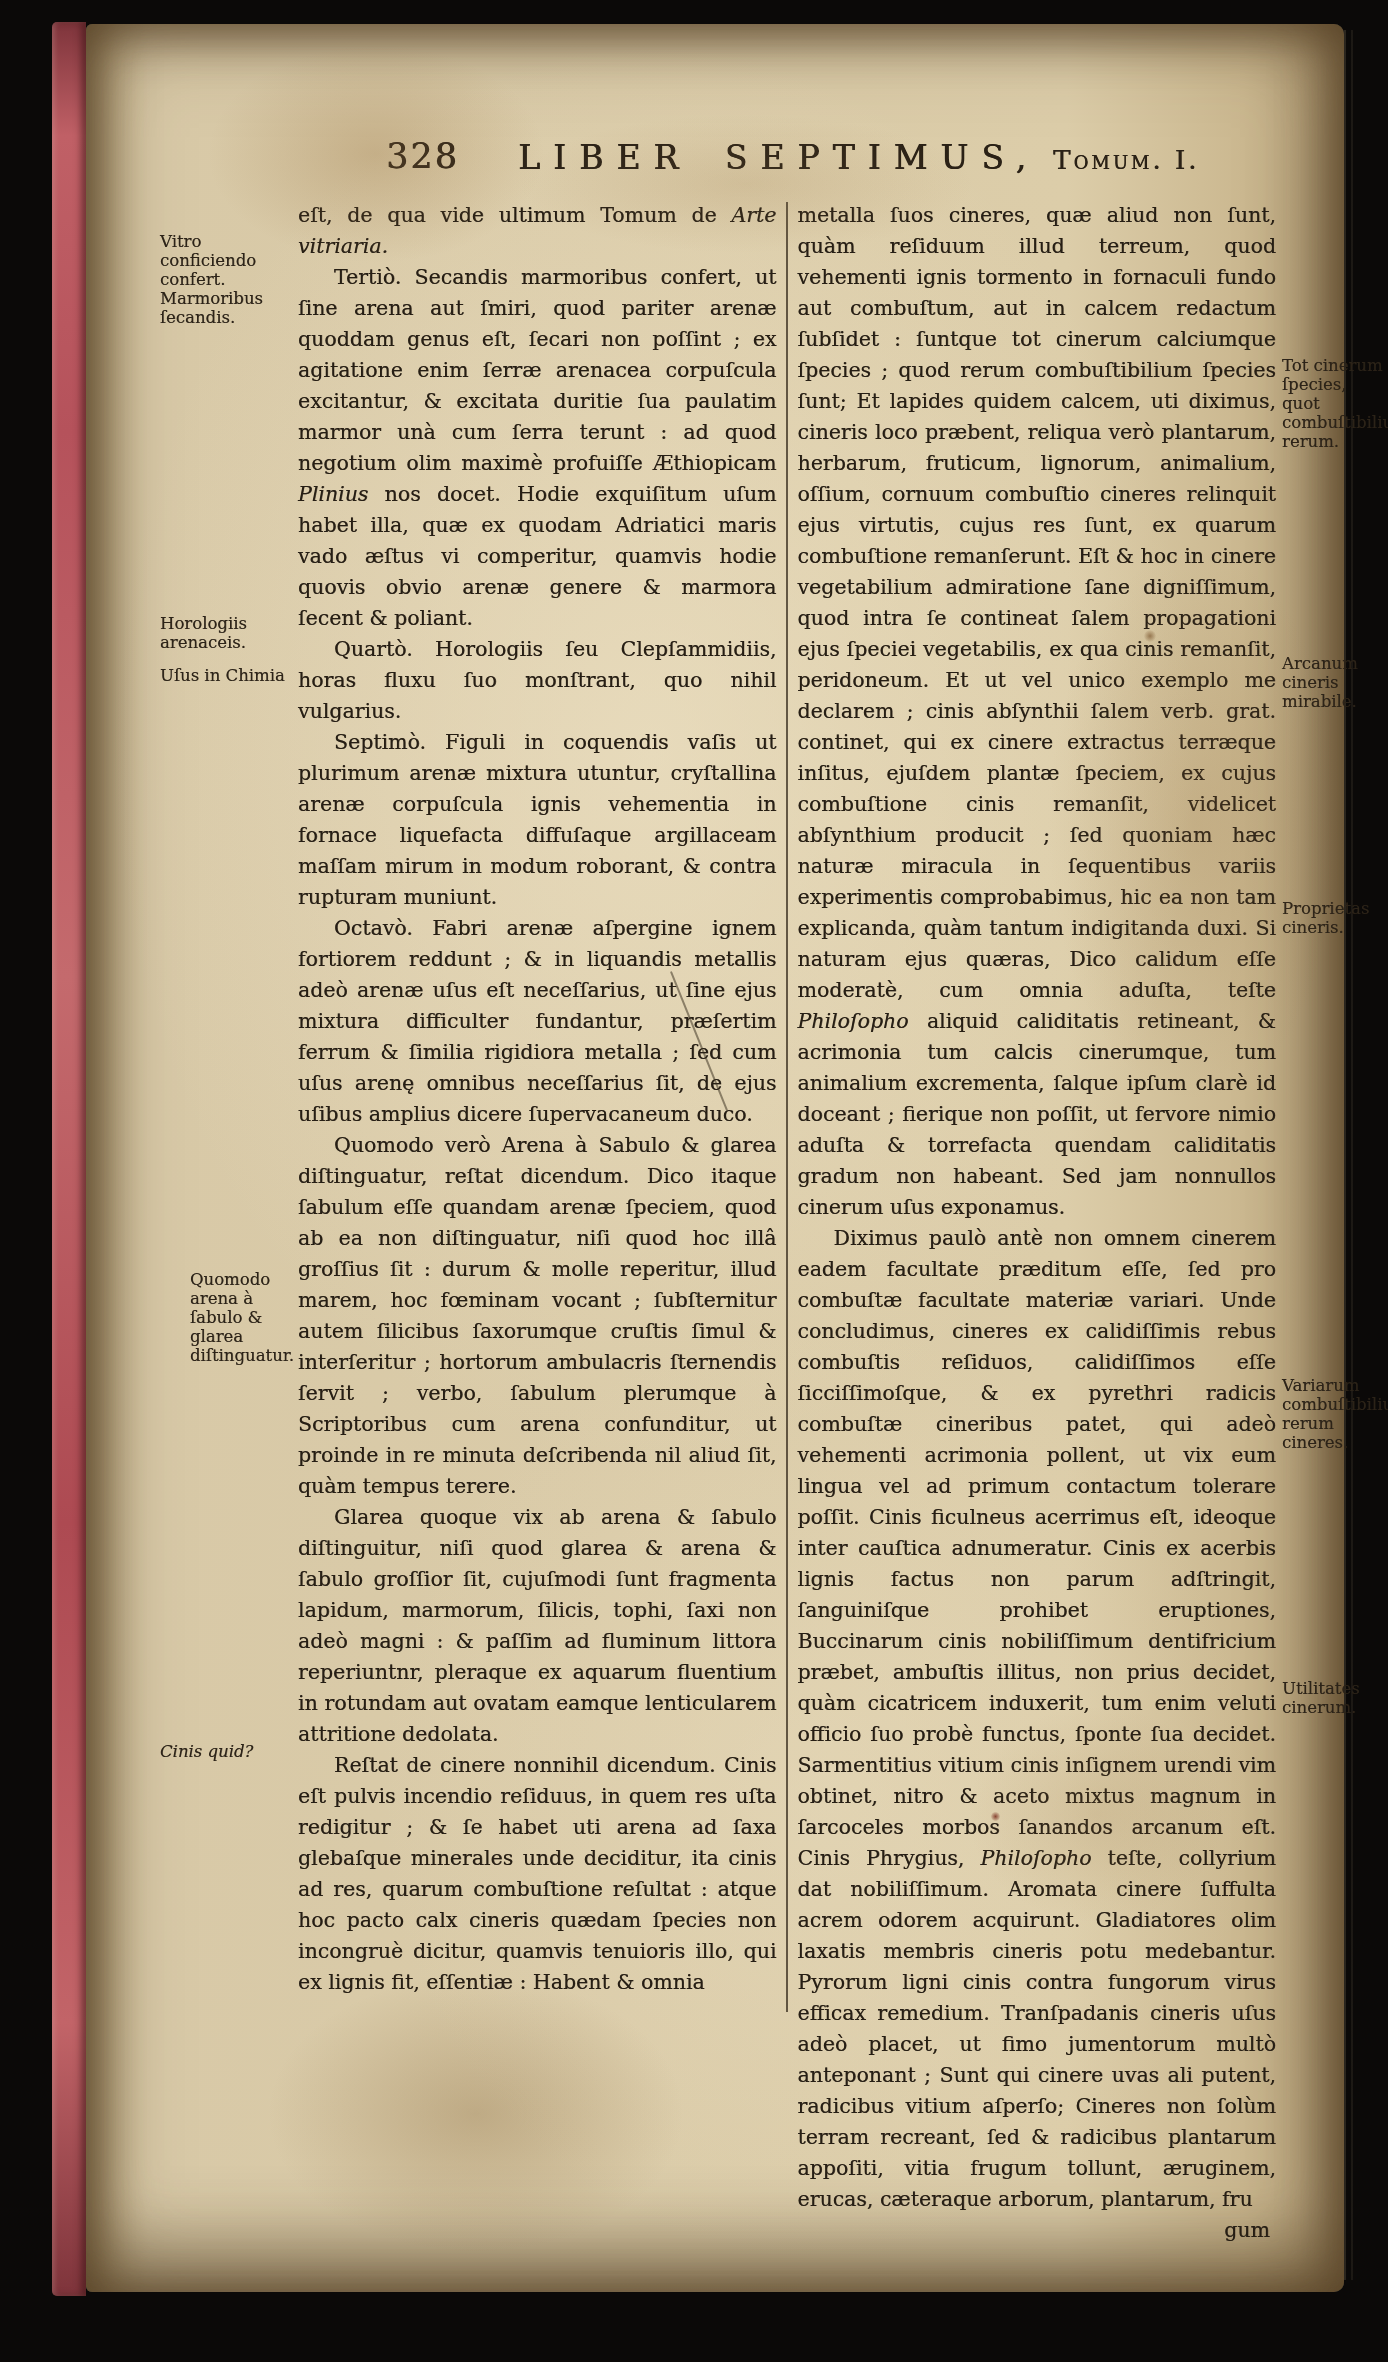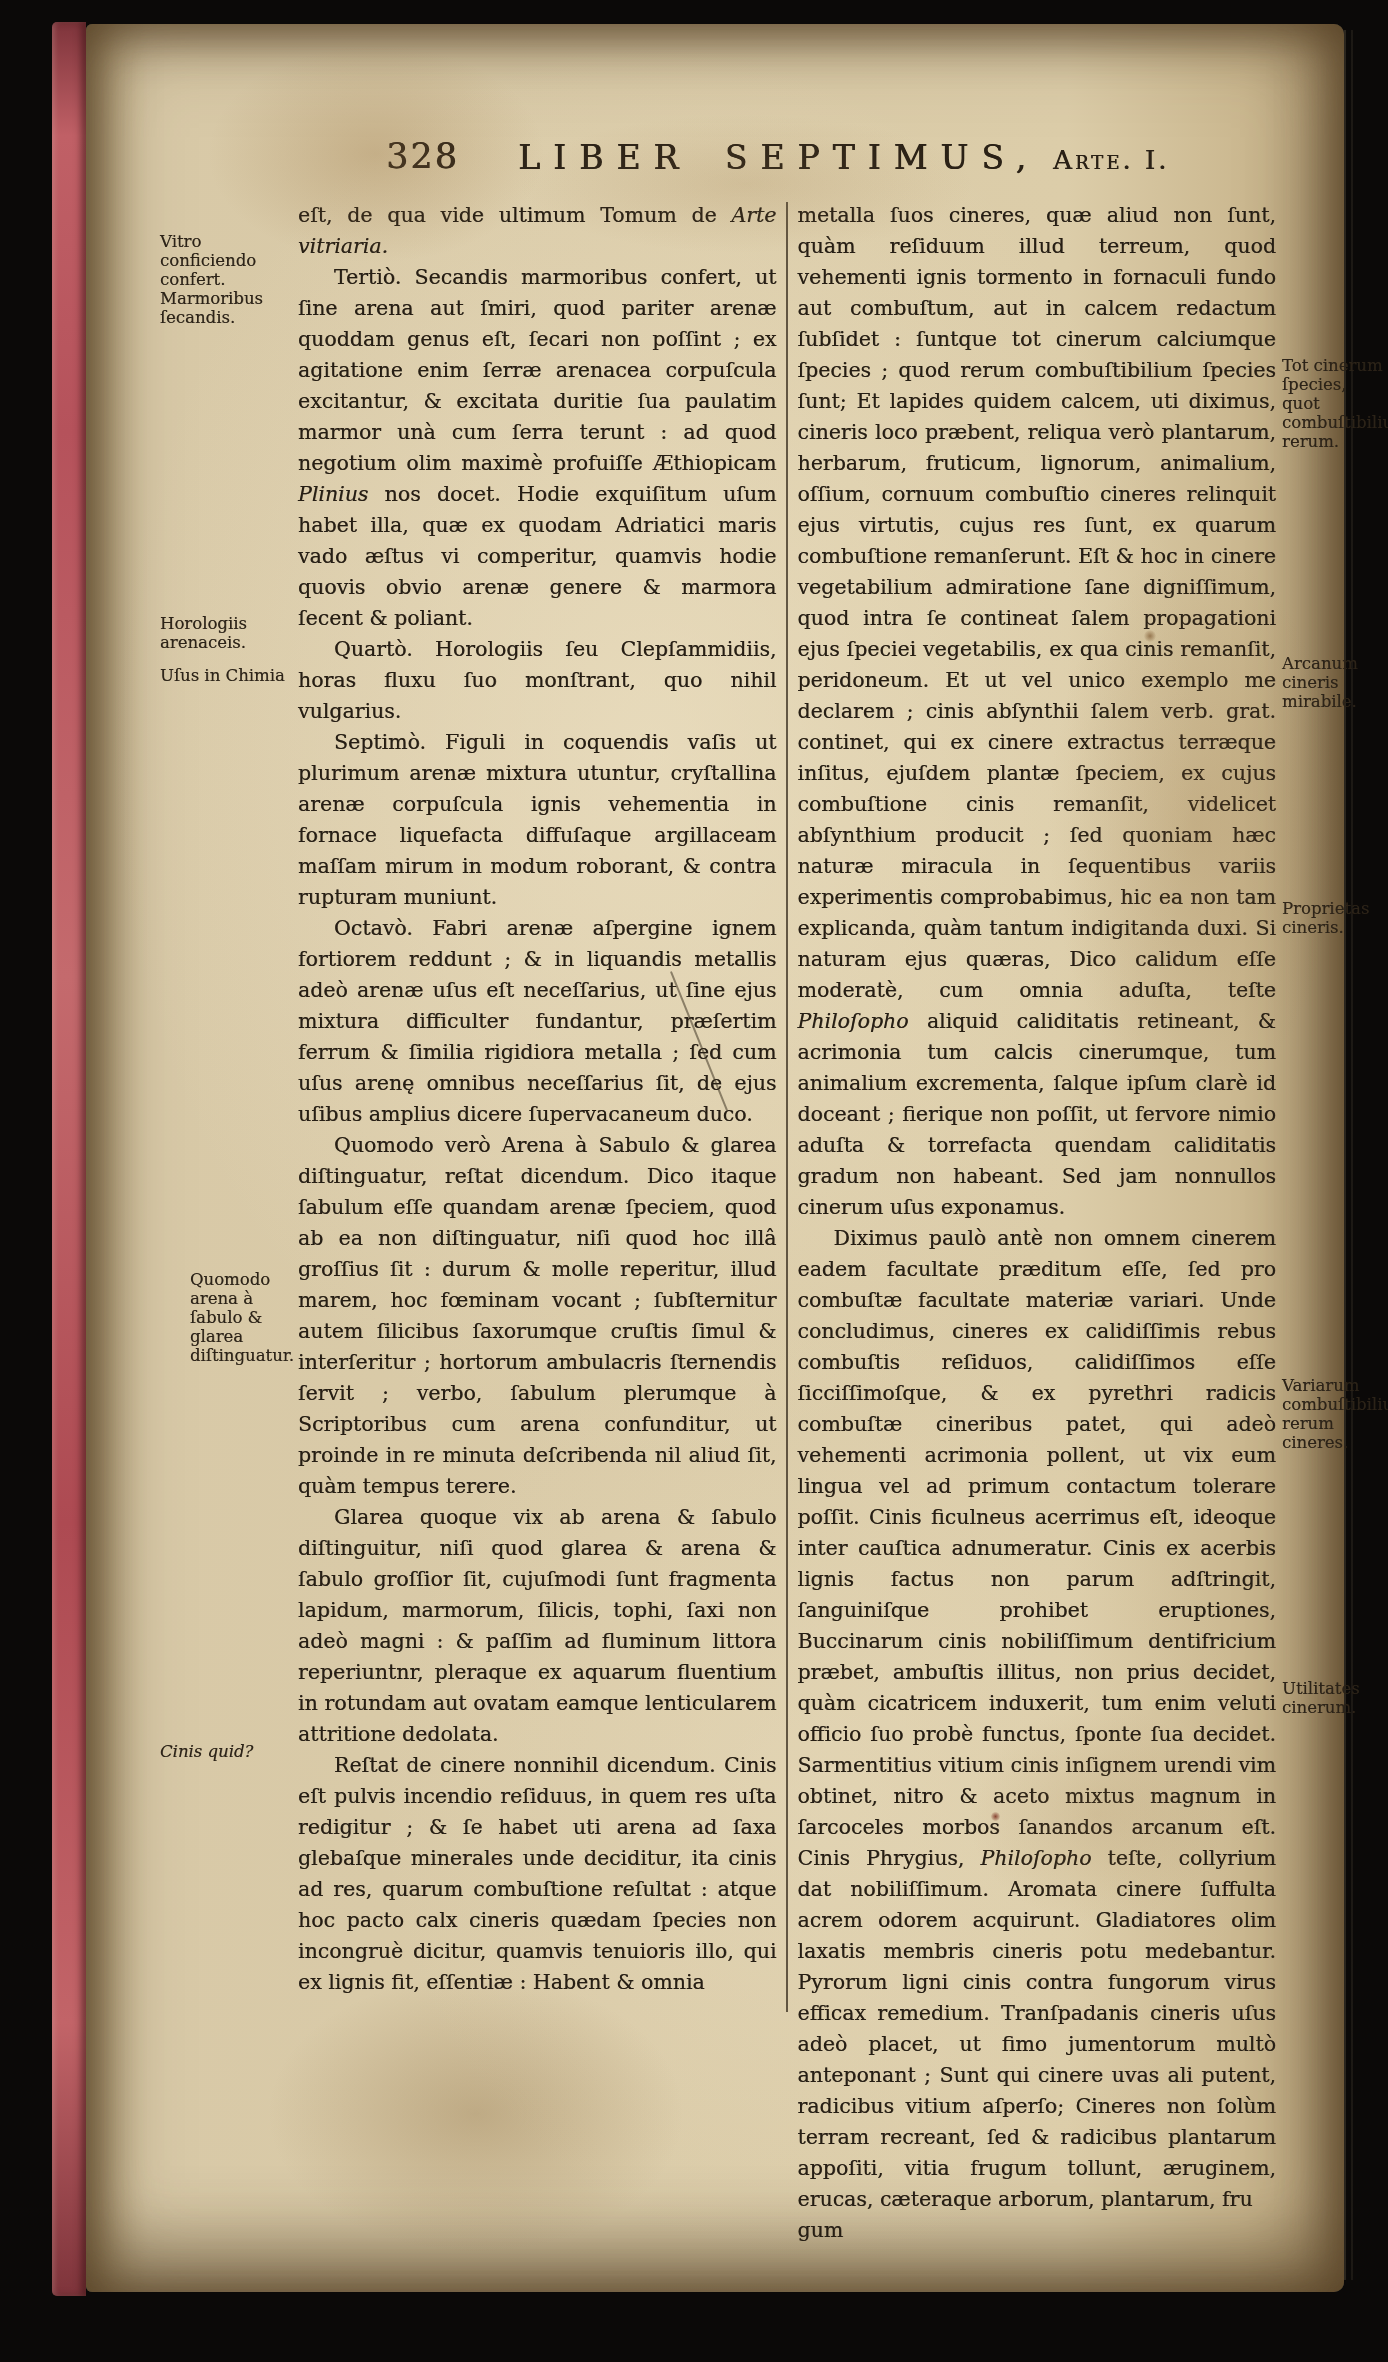--- a/index.html
+++ b/index.html
@@ -67,38 +67,38 @@
     background:rgba(48,38,24,.72);
   }
   .margin-notes{
     position:absolute;top:200px;height:1900px;
     font-size:16.5px;line-height:19px;color:#2c2318;
     text-shadow:.3px 0 0 rgba(44,35,24,.5);
   }
   .margin-notes.left{left:74px;width:126px;}
   .margin-notes.right{left:1196px;width:102px;}
   .note{position:absolute;left:0;right:0;text-align:left;}
-  .catchword{padding-right:6px;}
+  .catchword{text-align:right;padding-right:6px;}
   .hair{
     position:absolute;left:612px;top:942px;width:2px;height:150px;
     background:rgba(52,42,26,.5);transform:rotate(-22deg);border-radius:2px;
   }
 </style>
 </head>
 <body>
 
 <div class="book-edge"></div>
 <div class="edge-lines"></div>
 
 <div class="page">
 
   <span class="pageno">328</span>
 
   <div class="running-title">
-    <span class="main">LIBER SEPTIMUS,</span><span class="sect">Arte. I.</span>
+    <span class="main">LIBER SEPTIMUS,</span><span class="sect">Tomum. I.</span>
   </div>
 
   <div class="margin-notes left">
       <div class="note" style="top: 8px;">Vitro conficiendo confert. Marmoribus ſecandis.</div>
       <div class="note" style="top: 390px;">Horologiis arenaceis.</div>
       <div class="note" style="top: 442px;">Uſus in Chimia</div>
       <div class="note" style="top: 1046px; margin-left: 30px;">Quomodo arena à ſabulo &amp; glarea diſtinguatur.</div>
       <div class="note" style="top: 1518px; font-style: italic;">Cinis quid?</div>
     </div>
 

